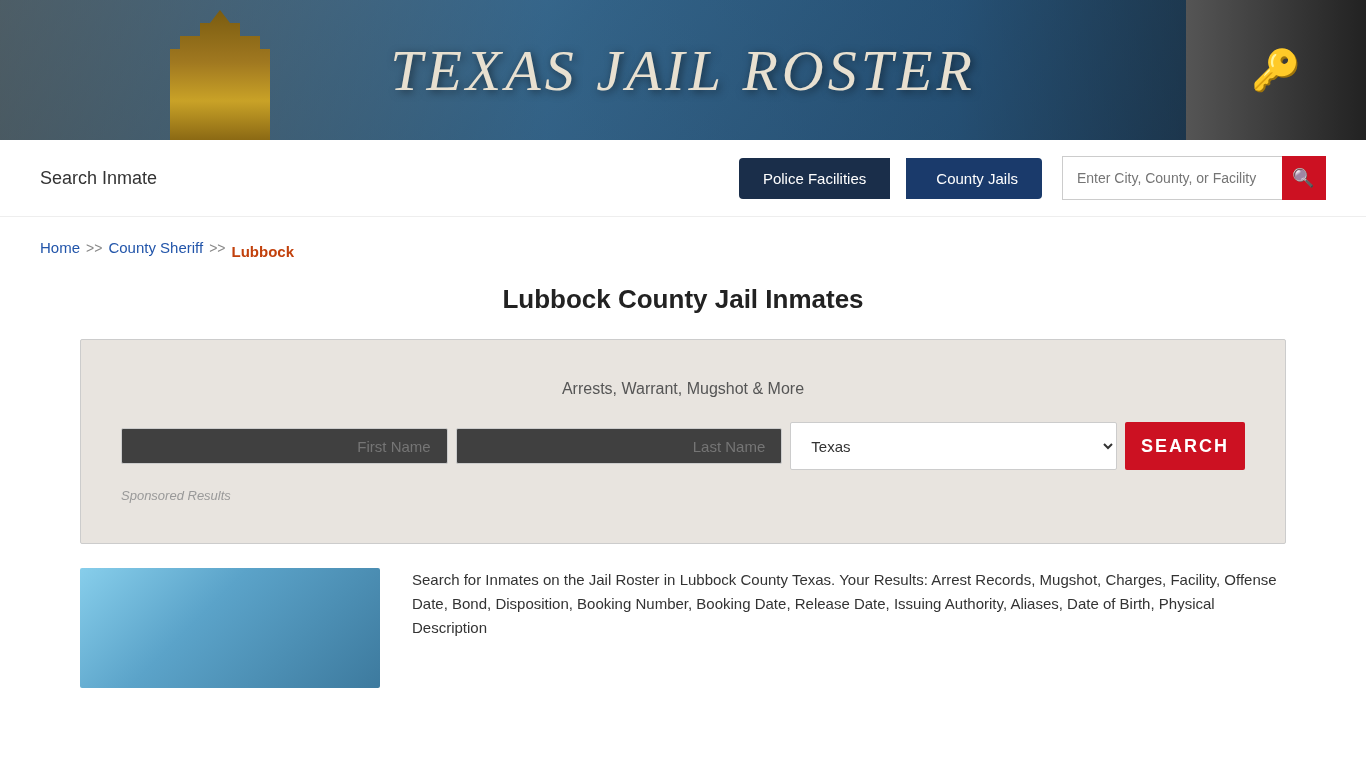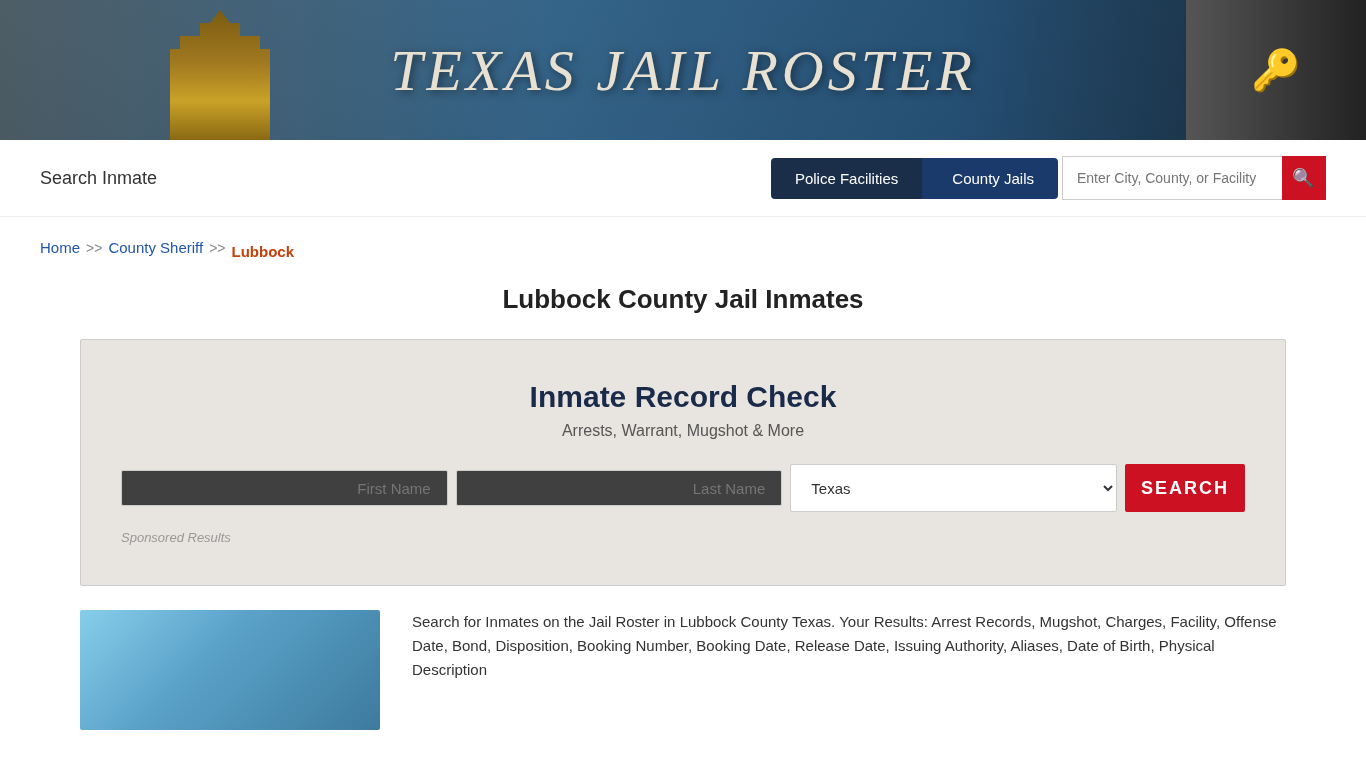--- a/index.html
+++ b/index.html
@@ -66,21 +66,21 @@
       border-bottom: 1px solid #eee;
     }
     .nav-left .search-inmate-label {
       font-size: 18px;
       color: #333;
       font-family: Arial, sans-serif;
     }
     .nav-right {
       display: flex;
       align-items: center;
-      gap: 0;
+      gap: 16px;
     }
     .nav-btn {
       padding: 12px 24px;
       font-size: 15px;
       font-family: Arial, sans-serif;
       border: none;
       cursor: pointer;
       font-weight: 500;
     }
     .nav-btn.police {
@@ -286,21 +286,20 @@
   <a href="#">County Sheriff</a>
   <span class="sep">&gt;&gt;</span>
   <span class="current">Lubbock</span>
 </div>
 
 <div class="page-title-wrap">
   <h1 class="page-title">Lubbock County Jail Inmates</h1>
 </div>
 
 <div class="record-check-box">
-  <div class="record-check-title">Inmate Record Check</div>
   <div class="record-check-subtitle">Arrests, Warrant, Mugshot &amp; More</div>
   <div class="record-check-form">
     <input class="form-input" type="text" placeholder="First Name" style="">
     <input class="form-input" type="text" placeholder="Last Name" style="">
     <select class="form-select" id="state-select">
     <option value="Alabama">Alabama</option><option value="Alaska">Alaska</option><option value="Arizona">Arizona</option><option value="Arkansas">Arkansas</option><option value="California">California</option><option value="Colorado">Colorado</option><option value="Connecticut">Connecticut</option><option value="Delaware">Delaware</option><option value="Florida">Florida</option><option value="Georgia">Georgia</option><option value="Hawaii">Hawaii</option><option value="Idaho">Idaho</option><option value="Illinois">Illinois</option><option value="Indiana">Indiana</option><option value="Iowa">Iowa</option><option value="Kansas">Kansas</option><option value="Kentucky">Kentucky</option><option value="Louisiana">Louisiana</option><option value="Maine">Maine</option><option value="Maryland">Maryland</option><option value="Massachusetts">Massachusetts</option><option value="Michigan">Michigan</option><option value="Minnesota">Minnesota</option><option value="Mississippi">Mississippi</option><option value="Missouri">Missouri</option><option value="Montana">Montana</option><option value="Nebraska">Nebraska</option><option value="Nevada">Nevada</option><option value="New Hampshire">New Hampshire</option><option value="New Jersey">New Jersey</option><option value="New Mexico">New Mexico</option><option value="New York">New York</option><option value="North Carolina">North Carolina</option><option value="North Dakota">North Dakota</option><option value="Ohio">Ohio</option><option value="Oklahoma">Oklahoma</option><option value="Oregon">Oregon</option><option value="Pennsylvania">Pennsylvania</option><option value="Rhode Island">Rhode Island</option><option value="South Carolina">South Carolina</option><option value="South Dakota">South Dakota</option><option value="Tennessee">Tennessee</option><option value="Texas" selected="">Texas</option><option value="Utah">Utah</option><option value="Vermont">Vermont</option><option value="Virginia">Virginia</option><option value="Washington">Washington</option><option value="West Virginia">West Virginia</option><option value="Wisconsin">Wisconsin</option><option value="Wyoming">Wyoming</option></select>
     <button class="search-btn">SEARCH</button>
   </div>
   <div class="sponsored-label">Sponsored Results</div>
 </div>

